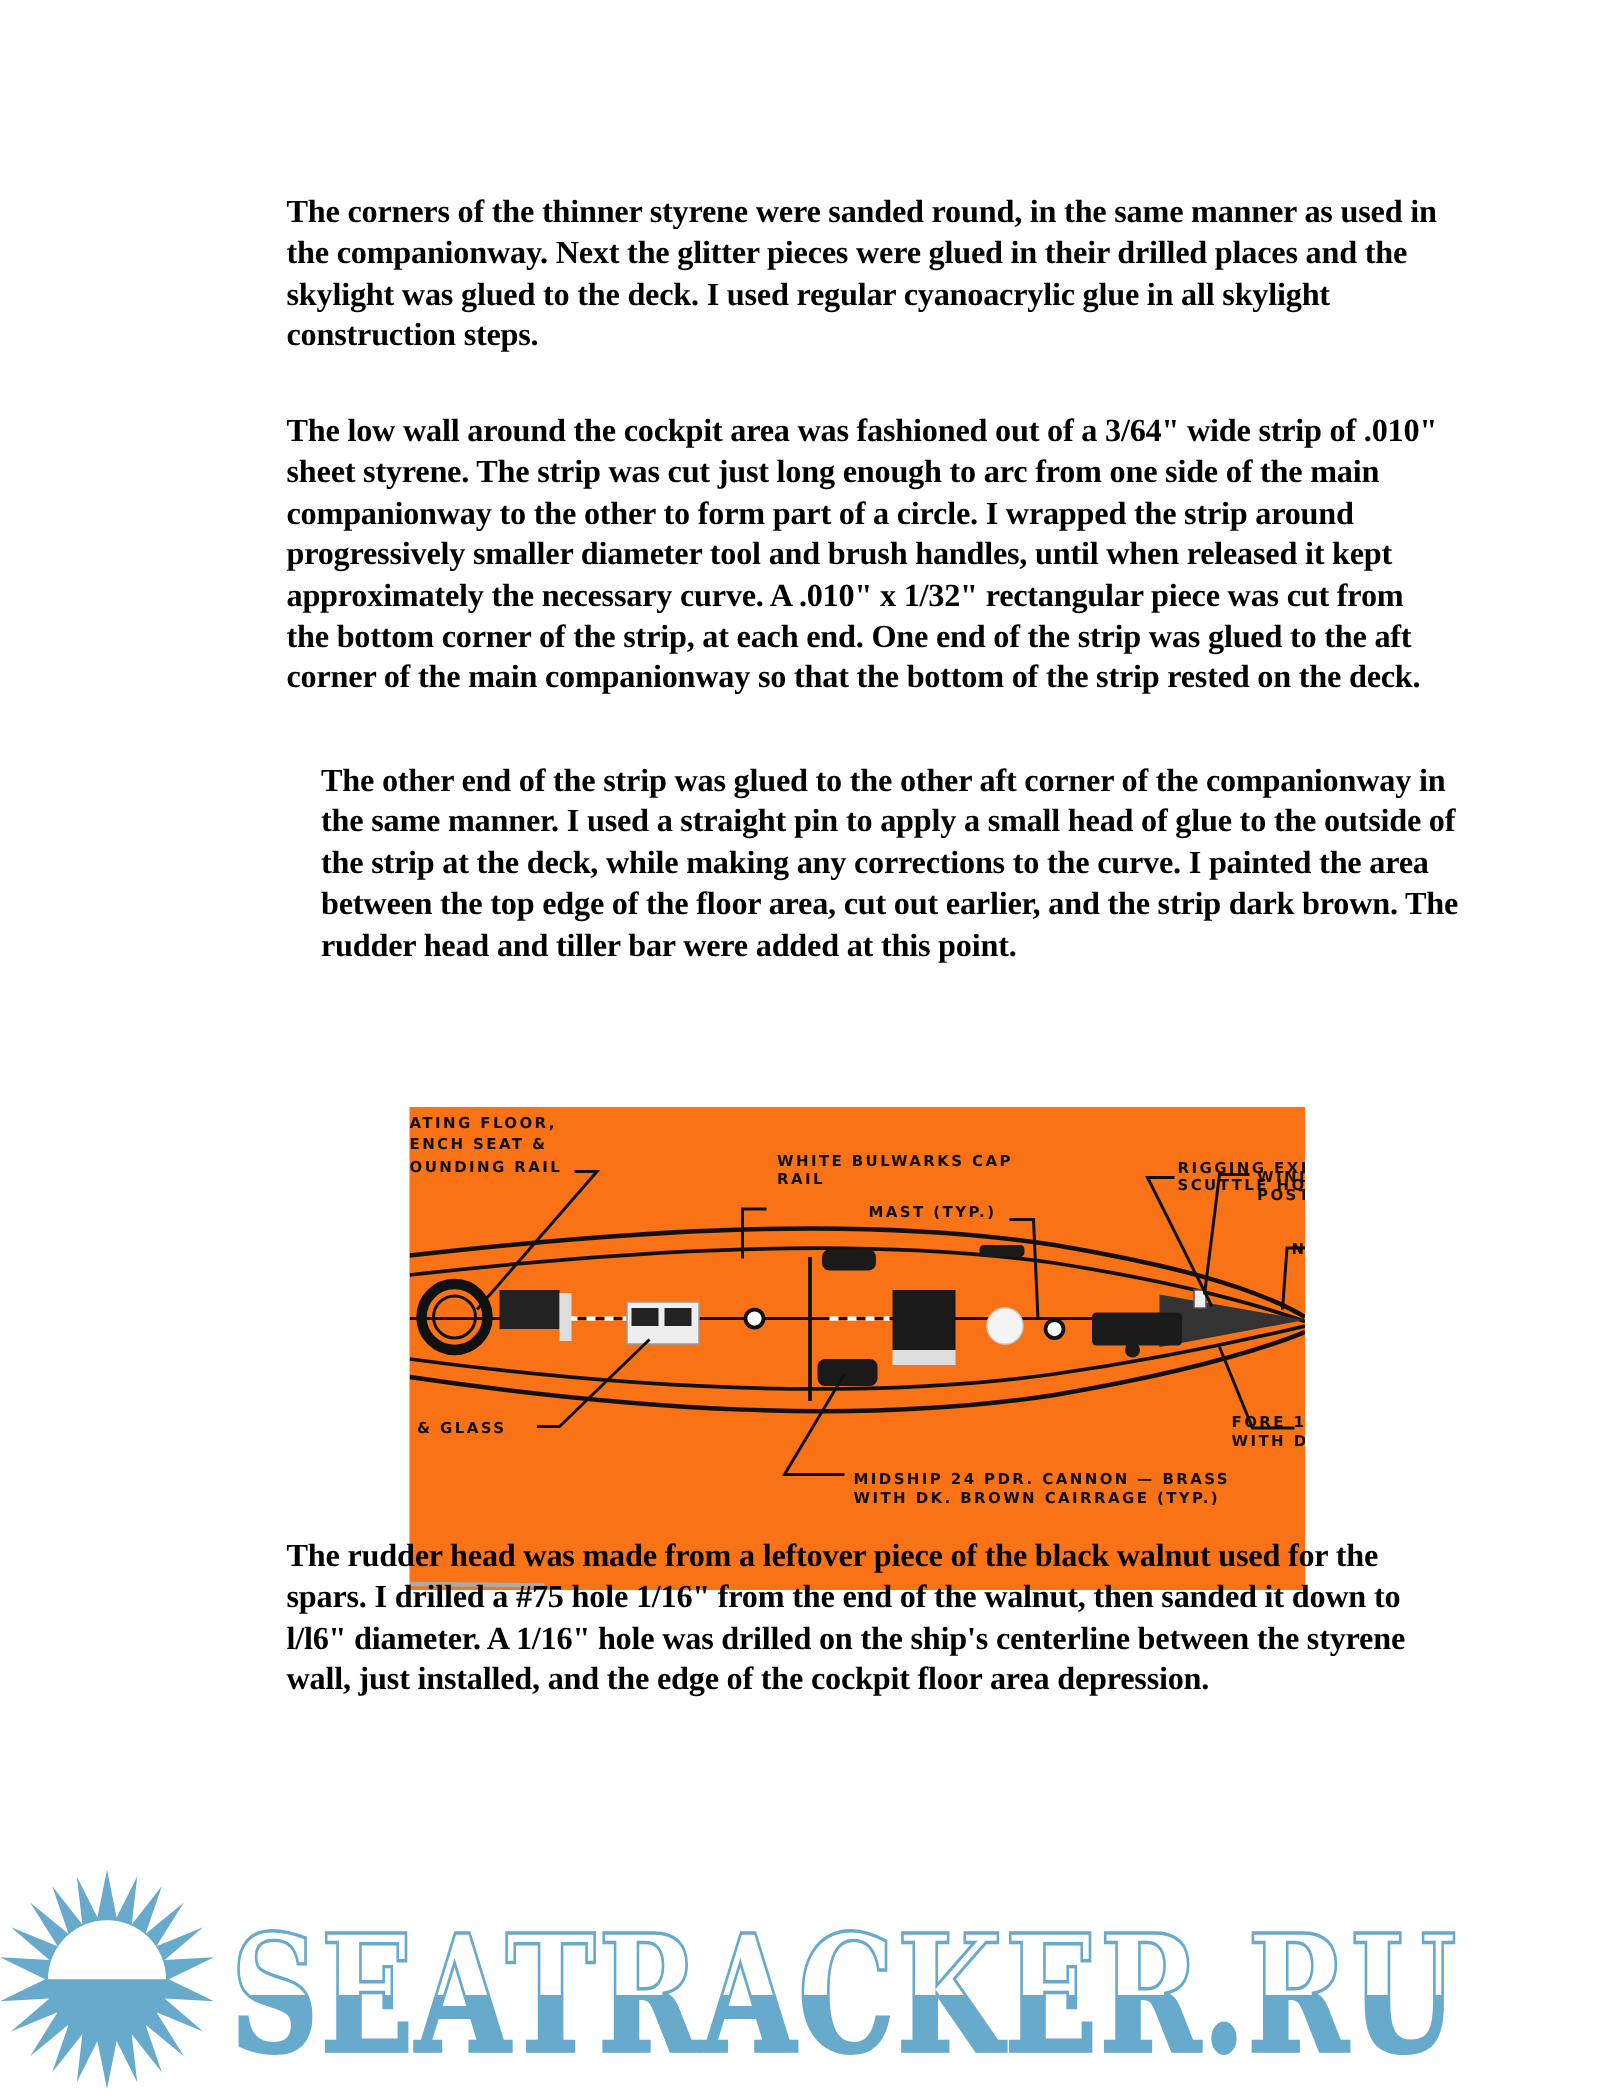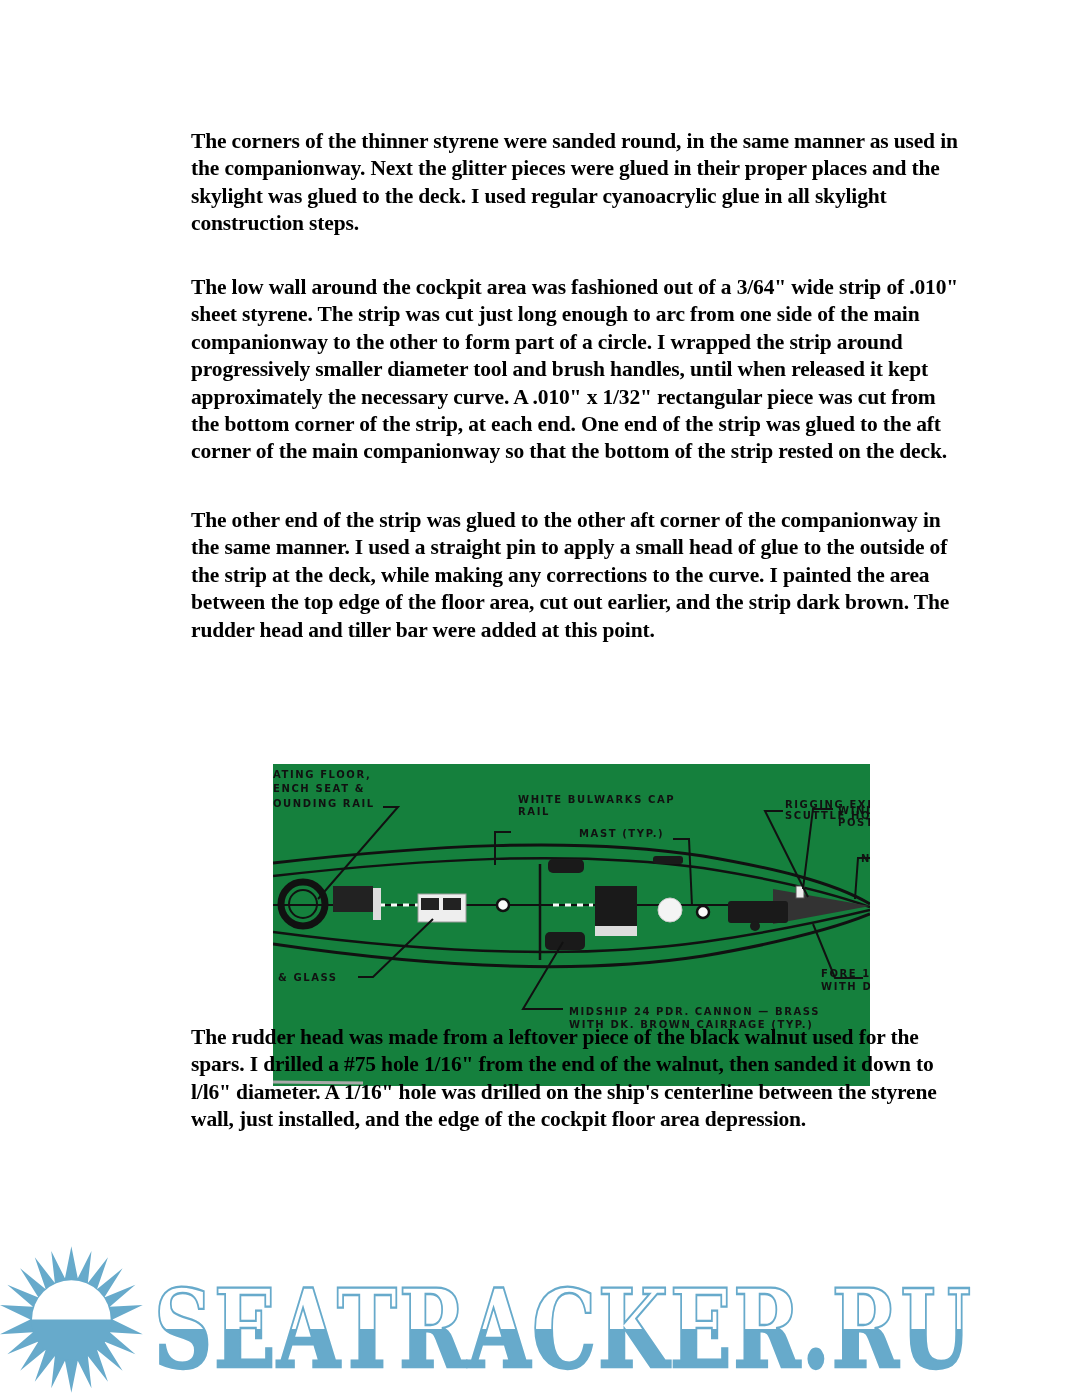--- a/index.html
+++ b/index.html
@@ -2,35 +2,35 @@
 <html><head>
 <meta charset="utf-8">
 <style>
   html, body { margin: 0; padding: 0; background: #ffffff; }
   body { width: 1080px; height: 1397px; position: relative; overflow: hidden;
          font-family: "Liberation Serif", "DejaVu Serif", serif; color: #000; }
   .para { position: absolute; left: 191px; width: 775px; margin: 0;
           font-weight: bold; font-size: 21.5px; line-height: 27.4px; letter-spacing: -0.15px; }
   #p1 { top: 128px; }
   #p2 { top: 274px; }
-  #p3 { top: 507px; }
+  #p3 { top: 507px; margin-left: 23px; }
   #p4 { top: 1024px; }
 
-  .figure { position: absolute; left: 273px; top: 764px; width: 597px; height: 322px; background: #15803d; overflow: hidden; }
+  .figure { position: absolute; left: 273px; top: 738px; width: 597px; height: 322px; background: #f97316; overflow: hidden; }
   .figure svg { width: 100%; height: 100%; display: block; }
   .lbl { font-family: "DejaVu Sans", sans-serif; font-weight: bold; font-size: 10px; letter-spacing: 1.6px; fill: #111; }
 
   .logo { position: absolute; left: 0; top: 1232px; width: 988px; height: 165px; }
   .logo svg { width: 100%; height: 100%; display: block; }
   .logo-text { font-family: "DejaVu Serif", serif; font-weight: bold; font-size: 118px; letter-spacing: 2px; }
 </style>
 </head>
 <body>
 
-<p class="para" id="p1">The corners of the thinner styrene were sanded round, in the same manner as used in the companionway. Next the glitter pieces were glued in their proper places and the skylight was glued to the deck. I used regular cyanoacrylic glue in all skylight construction steps.</p>
+<p class="para" id="p1">The corners of the thinner styrene were sanded round, in the same manner as used in the companionway. Next the glitter pieces were glued in their drilled places and the skylight was glued to the deck. I used regular cyanoacrylic glue in all skylight construction steps.</p>
 <p class="para" id="p2">The low wall around the cockpit area was fashioned out of a 3/64" wide strip of .010" sheet styrene. The strip was cut just long enough to arc from one side of the main companionway to the other to form part of a circle. I wrapped the strip around progressively smaller diameter tool and brush handles, until when released it kept approximately the necessary curve. A .010" x 1/32" rectangular piece was cut from the bottom corner of the strip, at each end. One end of the strip was glued to the aft corner of the main companionway so that the bottom of the strip rested on the deck.</p>
 <p class="para" id="p3">The other end of the strip was glued to the other aft corner of the companionway in the same manner. I used a straight pin to apply a small head of glue to the outside of the strip at the deck, while making any corrections to the curve. I painted the area between the top edge of the floor area, cut out earlier, and the strip dark brown. The rudder head and tiller bar were added at this point.</p>
 
 <div class="figure">
   <svg viewBox="0 0 597 322" xmlns="http://www.w3.org/2000/svg">
 
     <path d="M0 99 C150 82 300 72 430 92 C500 104 560 118 597 140" fill="none" stroke="#111" stroke-width="3"></path>
     <path d="M0 112 C150 95 300 86 430 104 C500 115 555 128 597 143" fill="none" stroke="#111" stroke-width="2.5"></path>
     <path d="M0 168 C150 188 300 196 430 178 C500 168 555 156 597 146" fill="none" stroke="#111" stroke-width="2.5"></path>
     <path d="M0 180 C150 202 300 212 430 192 C500 180 560 165 597 150" fill="none" stroke="#111" stroke-width="3"></path>

